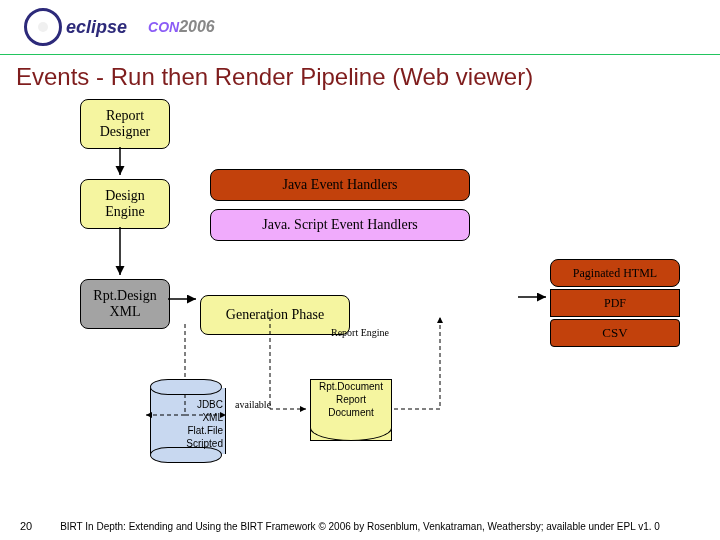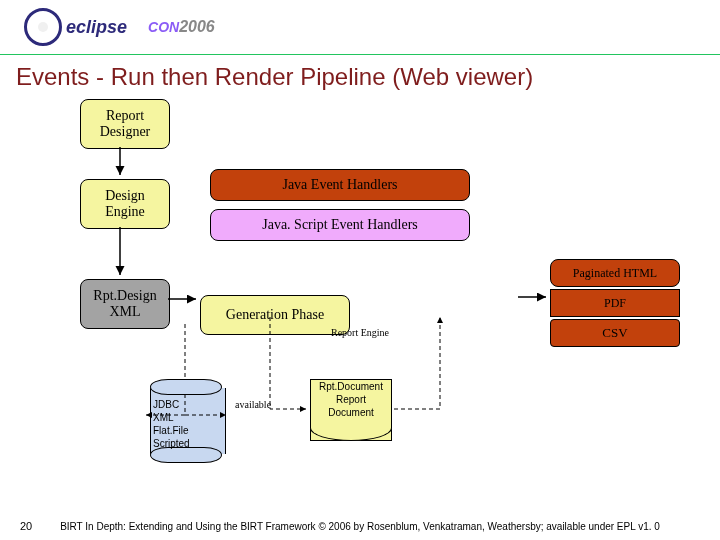--- a/index.html
+++ b/index.html
@@ -13,21 +13,21 @@
 .title{font-size:24px;padding:8px 16px;color:#7f1d1d}
 .diagram{position:relative;width:700px;height:360px;margin:0 10px}
 .box{position:absolute;border:1px solid #000;border-radius:8px;display:flex;align-items:center;justify-content:center;text-align:center;font-family:Georgia,serif;font-size:14px;padding:4px}
 .yellow{background:#f5f5a0}
 .blue{background:#a3a3a3}
 .grey{background:#c2410c}
 .white{background:#f0abfc}
 .lbl{position:absolute;font-family:Georgia,serif;font-size:10px;text-align:center}
 .cyl{position:absolute;width:70px}
 .cyl-top{width:70px;height:14px;background:#c8d8f0;border:1px solid #000;border-radius:50%/100%;position:relative;z-index:2}
-.cyl-body{width:70px;background:#c8d8f0;border-left:1px solid #000;border-right:1px solid #000;margin-top:-7px;padding:10px 2px 4px;font-size:10px;text-align:left;line-height:1.3}
+.cyl-body{width:70px;background:#c8d8f0;border-left:1px solid #000;border-right:1px solid #000;margin-top:-7px;padding:10px 2px 4px;font-size:10px;text-align:right;line-height:1.3}
 .cyl-bot{width:70px;height:14px;background:#c8d8f0;border:1px solid #000;border-radius:50%/100%;margin-top:-7px}
 .doc{position:absolute;width:80px;height:60px;background:#f5f5a0;border:1px solid #000;font-size:10px;text-align:center;padding-top:0;line-height:1.3}
 .doc::after{content:'';position:absolute;bottom:-1px;left:-1px;right:-1px;height:12px;background:#f5f5a0;border:1px solid #000;border-top:none;border-radius:0 0 50% 50%/0 0 100% 100%}
 .footer{position:absolute;bottom:8px;width:100%;text-align:center;font-size:10px;color:#000}
 .pagenum{position:absolute;bottom:8px;left:20px;font-size:11px}
 svg.arrows{position:absolute;top:0;left:0;width:700px;height:360px;pointer-events:none}
 </style>
 </head>
 <body>
 

